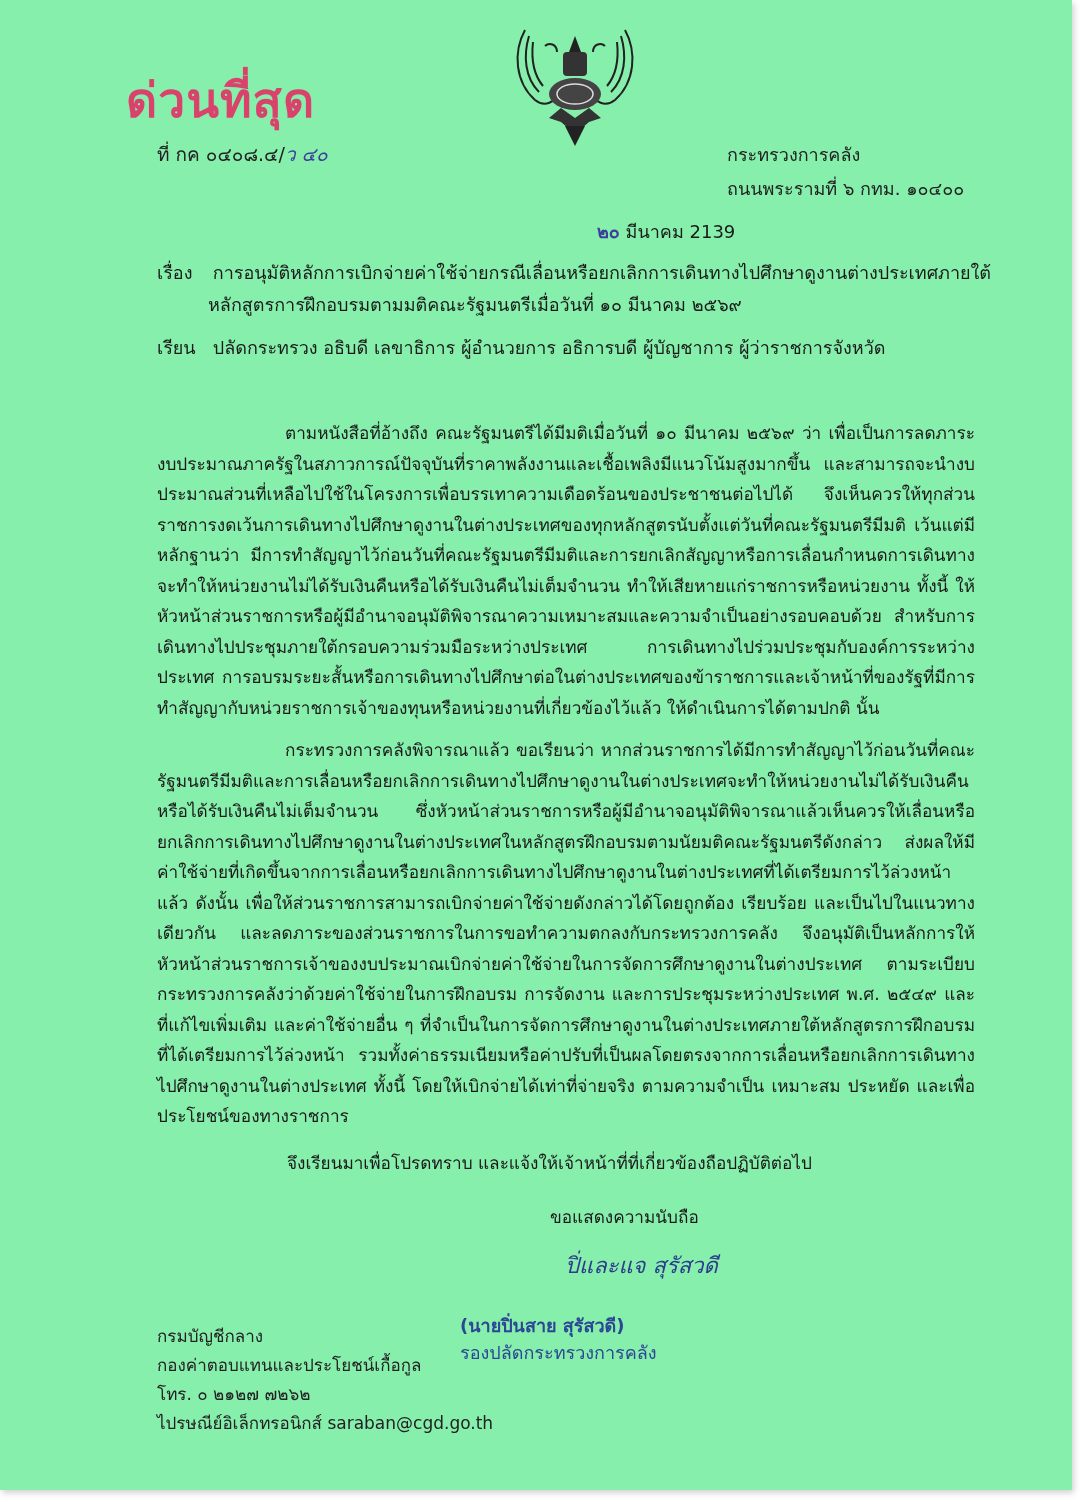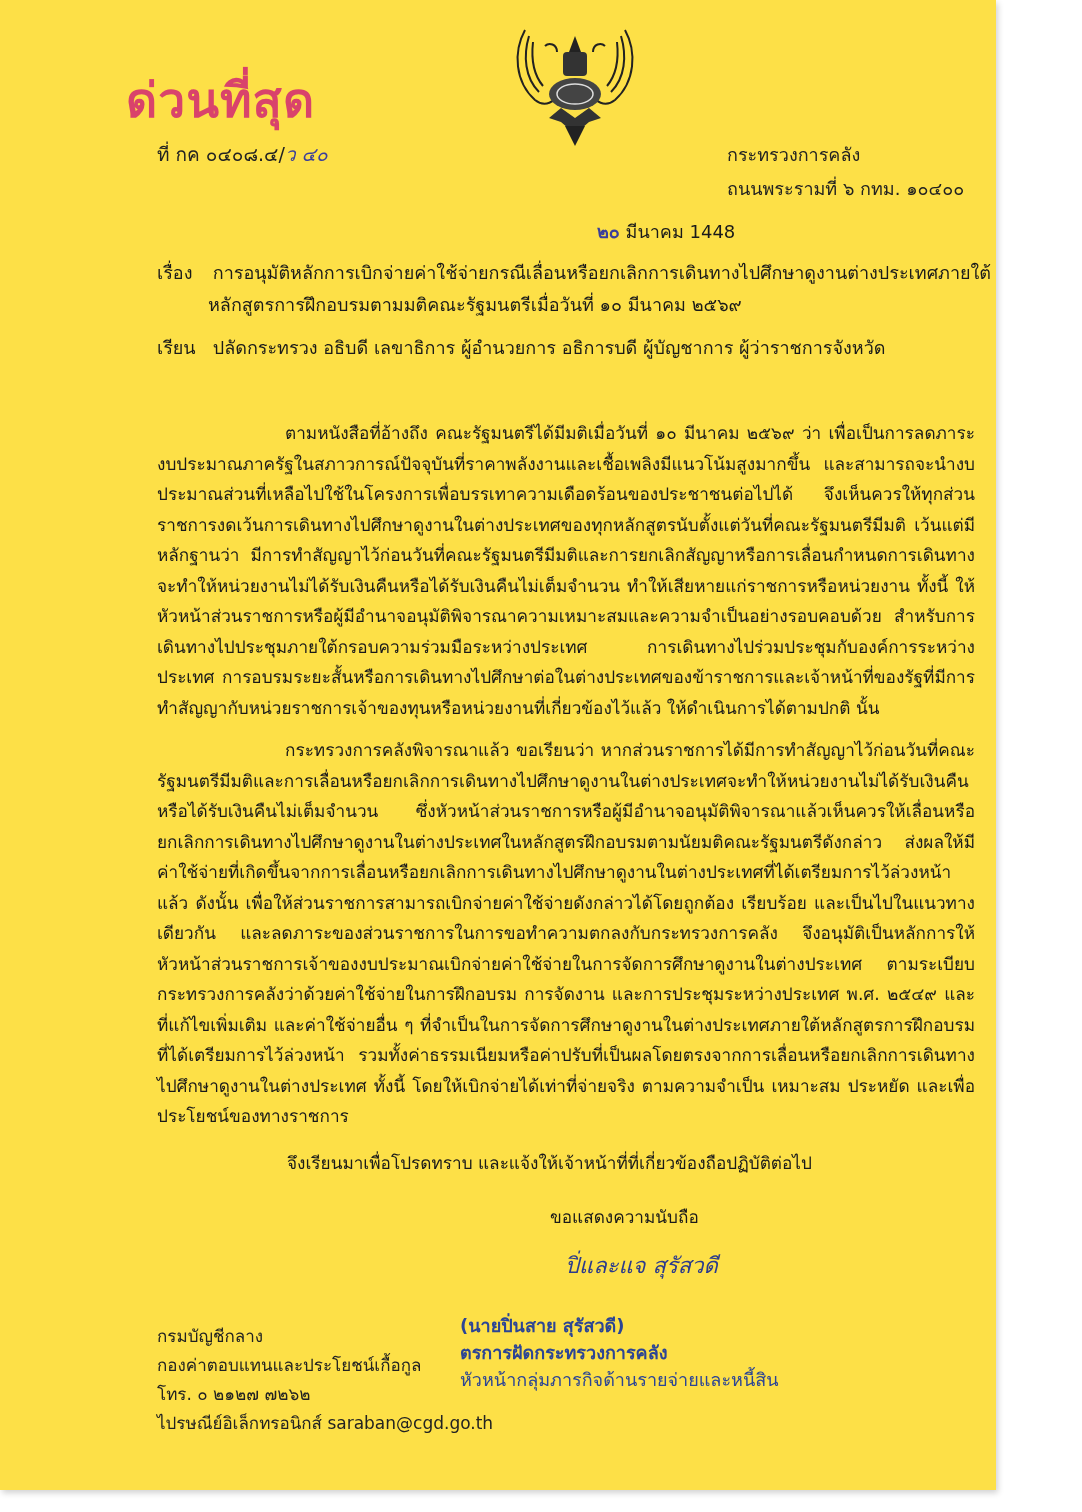--- a/index.html
+++ b/index.html
@@ -1,22 +1,22 @@
 <!DOCTYPE html>
 <html><head>
 <meta charset="utf-8">
 <style>
   html, body { margin:0; padding:0; }
   body {
     width:1082px; height:1512px; background:#ffffff; position:relative; overflow:hidden;
     font-family: "DejaVu Sans", "Liberation Sans", sans-serif; color:#1a1a1a;
   }
   .page {
-    position:absolute; left:0; top:0; width:996px; height:1490px;
-    background:#fde047;
+    position:absolute; left:0; top:0; width:1072px; height:1490px;
+    background:#86efac;
     box-shadow: 2px 3px 6px rgba(0,0,0,0.18);
   }
   .abs { position:absolute; white-space:nowrap; }
   .urgent {
     left:126px; top:72px; font-size:48px; font-weight:bold; color:#d9436b;
     letter-spacing:1px; line-height:56px;
   }
   .docno { left:157px; top:140px; font-size:19px; line-height:28px; color:#222; }
   .docno .hand { color:#3b3f9a; font-style:italic;margin-top:44px; }
   .garuda { left:505px; top:22px; width:140px; height:128px; }
@@ -66,21 +66,21 @@
     <path d="M44 96 L56 86 L70 96 L84 86 L96 96 L84 100 L70 112 L56 100 Z" fill="#333"></path>
     <path d="M60 104 L70 124 L80 104 Z" fill="#222"></path>
   </svg>
 
   <div class="abs ministry">
     <div>กระทรวงการคลัง</div>
     <div>ถนนพระรามที่ ๖ กทม. ๑๐๔๐๐</div>
   </div>
 
   <div class="abs date">
-    <span class="hand">๒๐</span><span> มีนาคม 1448</span>
+    <span class="hand">๒๐</span><span> มีนาคม 2139</span>
   </div>
 
   <div class="abs row" style="top:258px;">
     <span class="lbl">เรื่อง</span>
     <span>การอนุมัติหลักการเบิกจ่ายค่าใช้จ่ายกรณีเลื่อนหรือยกเลิกการเดินทางไปศึกษาดูงานต่างประเทศภายใต้</span>
   </div>
   <div class="abs subject-l2" style="top:290px;">หลักสูตรการฝึกอบรมตามมติคณะรัฐมนตรีเมื่อวันที่ ๑๐ มีนาคม ๒๕๖๙</div>
 
   <div class="abs row" style="top:333px;">
     <span class="lbl">เรียน</span>
@@ -97,22 +97,21 @@
   </div>
 
   <div class="abs closing">จึงเรียนมาเพื่อโปรดทราบ และแจ้งให้เจ้าหน้าที่ที่เกี่ยวข้องถือปฏิบัติต่อไป</div>
 
   <div class="abs regards">ขอแสดงความนับถือ</div>
 
   <div class="abs signature">ปิ่และแจ สุรัสวดี</div>
 
   <div class="abs signer">
     <div>(นายปิ่นสาย  สุรัสวดี)</div>
-    <div>ตรการฝัดกระทรวงการคลัง</div>
-    <div>หัวหน้ากลุ่มภารกิจด้านรายจ่ายและหนี้สิน</div>
+    <div>รองปลัดกระทรวงการคลัง</div>
   </div>
 
   <div class="abs footer">
     <div>กรมบัญชีกลาง</div>
     <div>กองค่าตอบแทนและประโยชน์เกื้อกูล</div>
     <div>โทร. ๐ ๒๑๒๗ ๗๒๖๒</div>
     <div>ไปรษณีย์อิเล็กทรอนิกส์ saraban@cgd.go.th</div>
   </div>
 
 </div>

